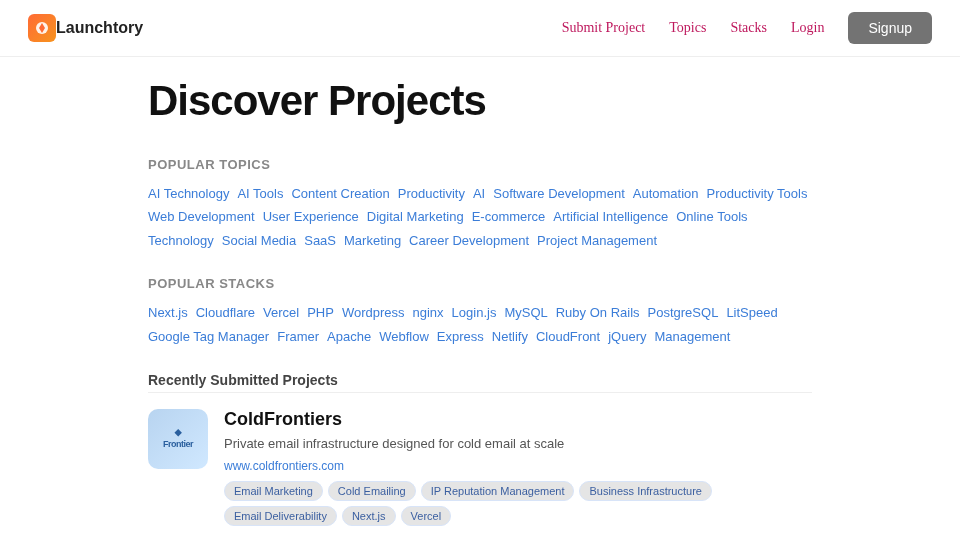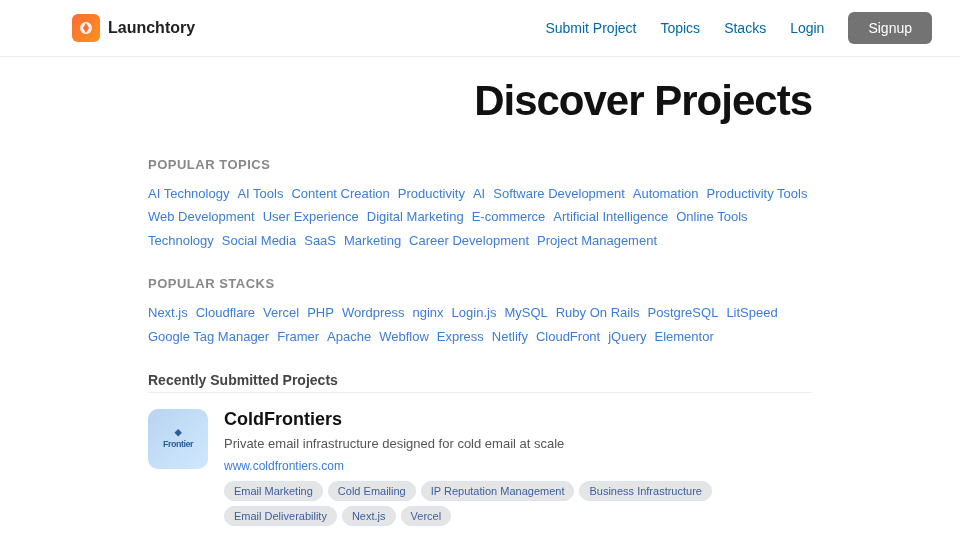--- a/index.html
+++ b/index.html
@@ -17,48 +17,47 @@
     nav {
       display: flex;
       align-items: center;
       justify-content: space-between;
       padding: 12px 28px;
       border-bottom: 1px solid #eee;
     }
     .nav-logo {
       display: flex;
       align-items: center;
-      gap: 8px;
       font-weight: 700;
       font-size: 16px;
       color: #222;
-      margin-left: 44px;
     }
     .logo-icon {
       width: 28px;
       height: 28px;
       background: linear-gradient(135deg, #ff6b35, #f7931e);
       border-radius: 6px;
       display: flex;
       align-items: center;
       justify-content: center;
       color: white;
       font-size: 14px;
       font-weight: bold;
     }
     .nav-links {
       display: flex;
       align-items: center;
       gap: 24px;
     }
     .nav-link {
-      color: #0369a1;
+      color: #be185d;
       text-decoration: none;
       font-size: 14px;
       cursor: pointer;
+      font-family: Liberation Serif, serif;
     }
     .nav-btn-signup {
       background: #737373;
       color: #fff;
       border: none;
       padding: 8px 20px;
       border-radius: 6px;
       font-size: 14px;
       cursor: pointer;
       font-weight: 500;
@@ -68,21 +67,21 @@
     main {
       max-width: 720px;
       margin: 0 auto;
       padding: 20px 28px 40px;
     }
 
     h1.page-title {
       font-size: 42px;
       font-weight: 700;
       color: #111;
-      text-align: right;
+      text-align: left;
       margin-bottom: 32px;
       letter-spacing: -1px;
     }
 
     
     .section {
       margin-bottom: 24px;
     }
     .section-title {
       font-size: 13px;
@@ -284,21 +283,21 @@
         <a class="tag">Webflow</a>
         <span class="tag-sep"> </span>
         <a class="tag">Express</a>
         <span class="tag-sep"> </span>
         <a class="tag">Netlify</a>
         <span class="tag-sep"> </span>
         <a class="tag">CloudFront</a>
         <span class="tag-sep"> </span>
         <a class="tag">jQuery</a>
         <span class="tag-sep"> </span>
-        <a class="tag">Elementor</a>
+        <a class="tag">Management</a>
       </div>
   </div>
 
   <div class="section">
     <div class="projects-title">Recently Submitted Projects</div>
     <div id="projects-container">
         <div class="project-card">
           <div class="project-thumb project-thumb-coldfrontiers">
             <span style="color:#2a5f9e;font-size:9px;font-weight:700;text-align:center;line-height:1.3">◆<br>Frontier</span>
           </div>

